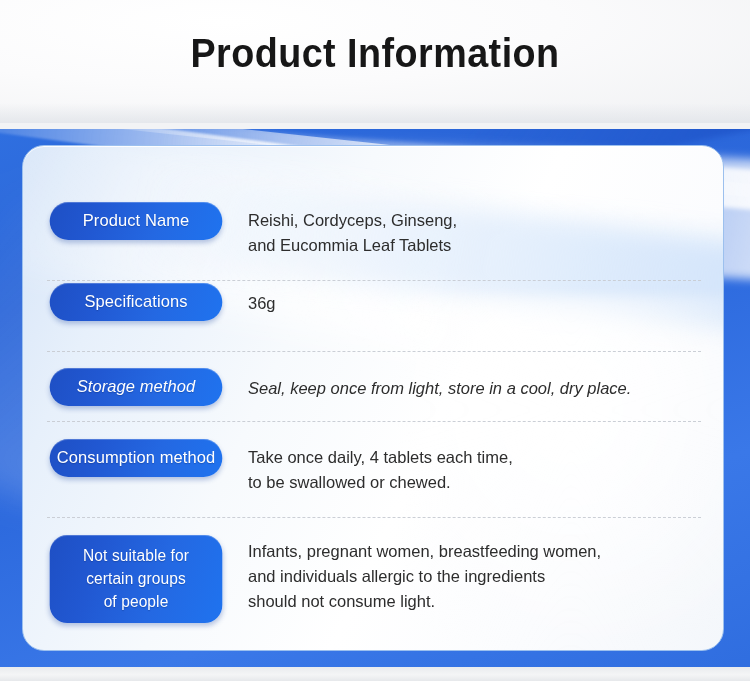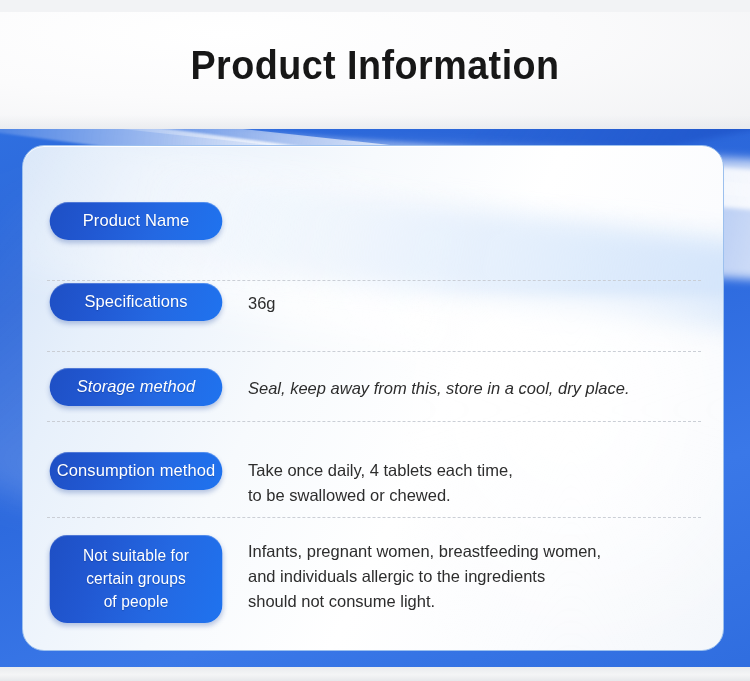--- a/index.html
+++ b/index.html
@@ -14,21 +14,21 @@
     position: relative;
     width: 750px;
     height: 681px;
     overflow: hidden;
     background: #f2f3f5;
   }
 
   
   .header {
     position: absolute;
-    left: 0; top: 12px;
+    left: 0; top: 0;
     width: 750px;
     height: 123px;
     background:
       radial-gradient(ellipse at 30% 18%, #ffffff 0%, #fbfbfc 45%, #f0f1f3 100%);
     overflow: hidden;
   }
   .header::after {
     content: "";
     position: absolute;
     left: 0; right: 0; bottom: 0;
@@ -212,21 +212,21 @@
     opacity: 0.95;
   }
 
   
   .row-1 { top: 56px; }
   .sep-1 { top: 134px; }
   .row-2 { top: 137px; }
   .sep-2 { top: 205px; }
   .row-3 { top: 222px; font-style: italic; }
   .sep-3 { top: 275px; }
-  .row-4 { top: 306px; }
+  .row-4 { top: 293px; }
   .sep-4 { top: 371px; }
   .row-5 { top: 389px; }
 </style>
 </head>
 <body>
 
 <div class="screen">
 
   <div class="header">
     <div class="header-title">Product Information</div>
@@ -242,32 +242,34 @@
 
     <div class="card">
       <div class="card-glow cg1"></div>
       <div class="card-glow cg2"></div>
       <div class="card-glow cg3"></div>
 
       <div class="rows">
 
         <div class="row row-1">
           <div class="pill pill-1line">Product Name</div>
+          <div class="value value-center1">Reishi, Cordyceps, Ginseng,
+and Eucommia Leaf Tablets</div>
         </div>
         <div class="sep sep-1"></div>
 
         <div class="row row-2">
           <div class="pill pill-1line">Specifications</div>
           <div class="value value-center2">36g</div>
         </div>
         <div class="sep sep-2"></div>
 
         <div class="row row-3">
           <div class="pill pill-1line">Storage method</div>
-          <div class="value value-center2">Seal, keep away from this, store in a cool, dry place.</div>
+          <div class="value value-center2">Seal, keep once from light, store in a cool, dry place.</div>
         </div>
         <div class="sep sep-3"></div>
 
         <div class="row row-4">
           <div class="pill pill-1line">Consumption method</div>
           <div class="value value-center1">Take once daily, 4 tablets each time,
 to be swallowed or chewed.</div>
         </div>
         <div class="sep sep-4"></div>
 

